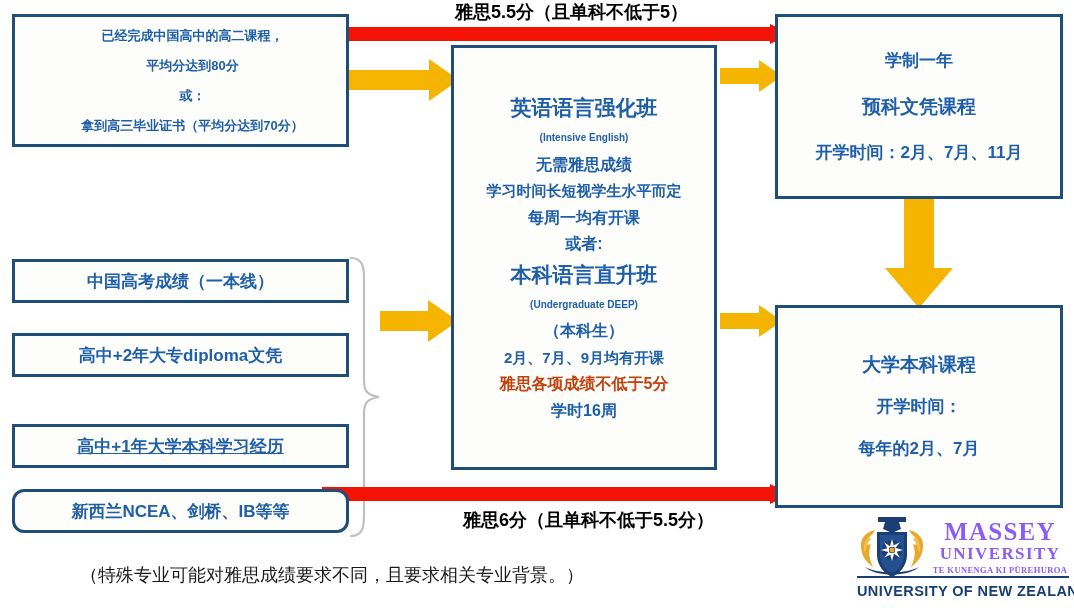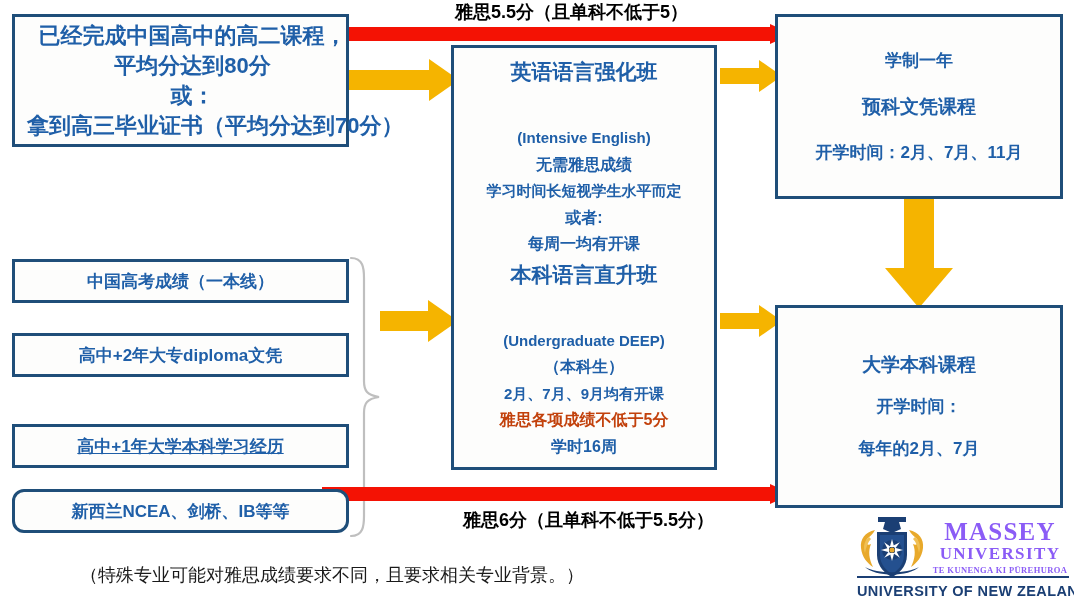--- a/index.html
+++ b/index.html
@@ -34,26 +34,26 @@
     z-index: 5;
   }
   .box .line {
     display: block;
     width: 100%;
     white-space: nowrap;
   }
 
   
   #box-hs2 { left: 12px; top: 14px; width: 337px; height: 133px; }
-  #box-hs2 .line { font-size: 22px; line-height: 30px; padding-left: 24px; }
+  #box-hs2 .line { font-size: 13px; line-height: 30px; padding-left: 24px; }
 
   #box-intensive { left: 451px; top: 45px; width: 266px; height: 425px; }
   #box-intensive .line { line-height: 26.5px; }
   #box-intensive .hdr { font-size: 21px; line-height: 34px; }
-  #box-intensive .en  { font-size: 15px; margin-top: 36px; }
+  #box-intensive .en  { font-size: 10px; }
   #box-intensive .cn  { font-size: 16px; }
   #box-intensive .cn-sm { font-size: 15px; }
   #box-intensive .mid { font-size: 16px; }
   #box-intensive .red { color: #c2410c; font-size: 16px; }
 
   #box-foundation { left: 775px; top: 14px; width: 288px; height: 185px; }
   #box-foundation .line { font-size: 17px; line-height: 46px; }
   #box-foundation .hdr { font-size: 19px; }
 
   #box-bachelor { left: 775px; top: 305px; width: 288px; height: 203px; }
@@ -280,22 +280,22 @@
     <span class="line">平均分达到80分</span>
     <span class="line">或：</span>
     <span class="line">拿到高三毕业证书（平均分达到70分）</span>
   </div>
 
   <div class="box" id="box-intensive">
     <span class="line hdr">英语语言强化班</span>
     <span class="line en">(Intensive English)</span>
     <span class="line cn">无需雅思成绩</span>
     <span class="line cn-sm">学习时间长短视学生水平而定</span>
+    <span class="line cn">每周一均有开课</span>
     <span class="line mid">或者:</span>
-    <span class="line cn">每周一均有开课</span>
     <span class="line hdr">本科语言直升班</span>
     <span class="line en">(Undergraduate DEEP)</span>
     <span class="line cn">（本科生）</span>
     <span class="line cn-sm">2月、7月、9月均有开课</span>
     <span class="line red">雅思各项成绩不低于5分</span>
     <span class="line cn">学时16周</span>
   </div>
 
   <div class="box" id="box-foundation">
     <span class="line">学制一年</span>

